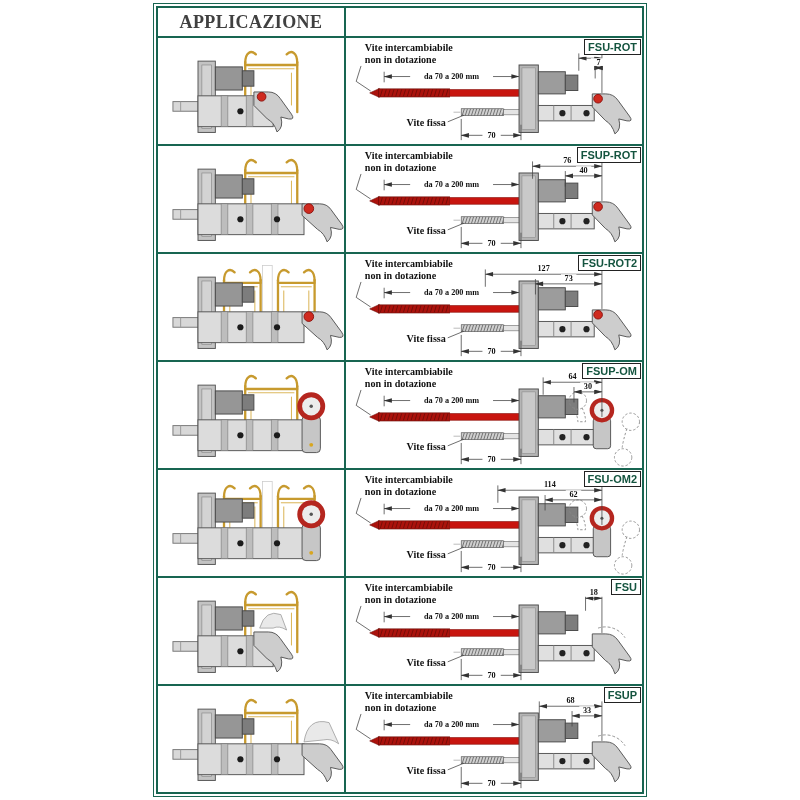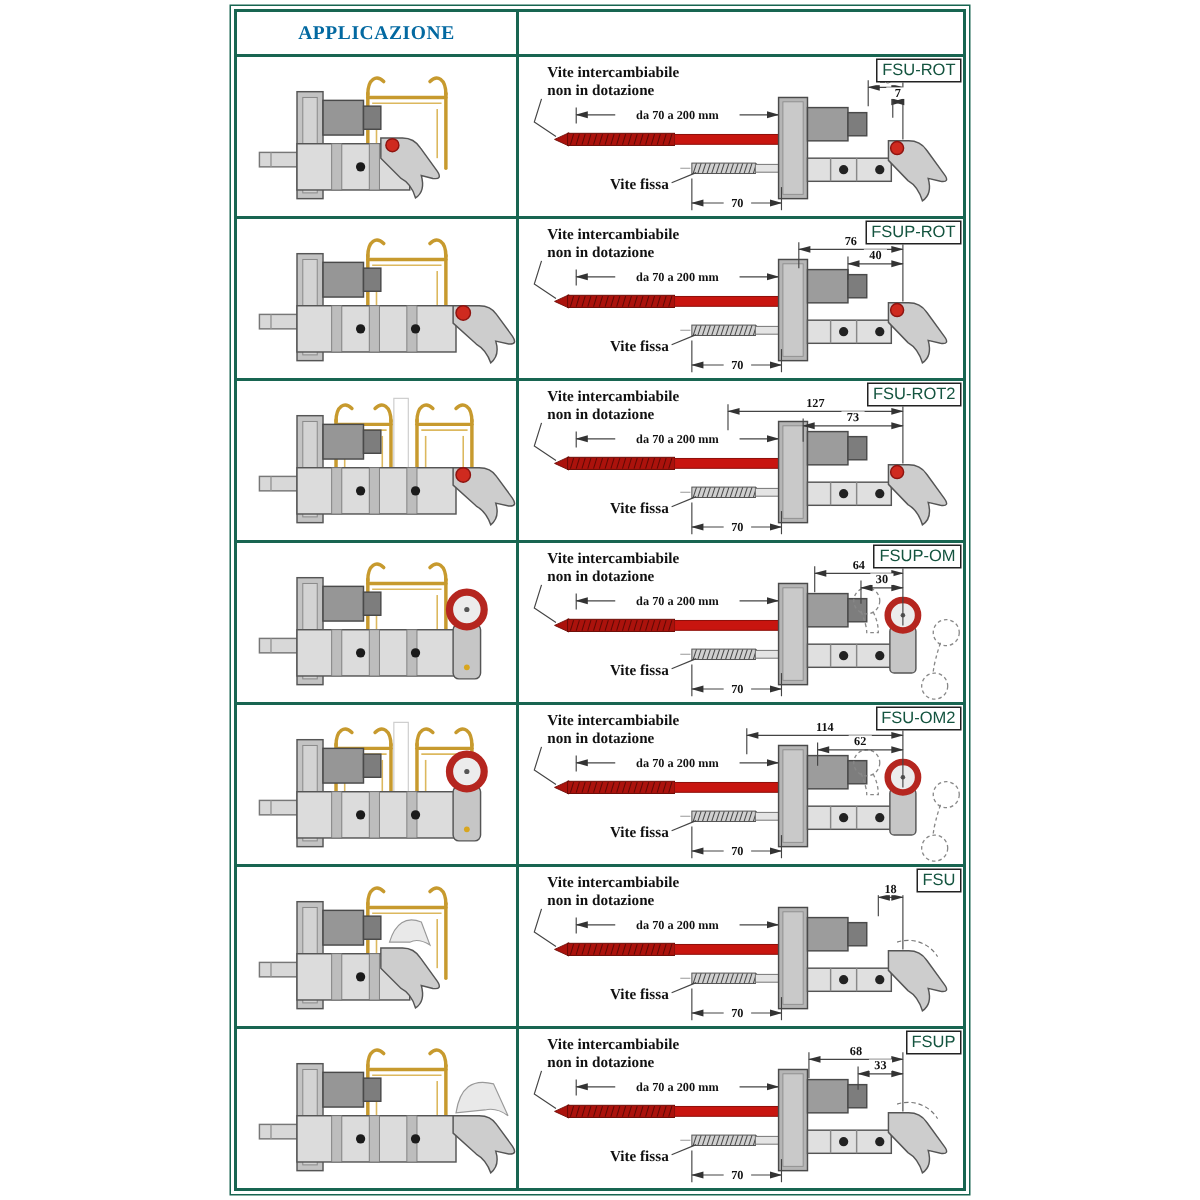--- a/index.html
+++ b/index.html
@@ -6,25 +6,25 @@
   *{box-sizing:border-box}
   .page{width:800px;height:800px;font-family:"Liberation Serif",serif;background:#fff}
   .frame{width:494px;height:794px;margin:0 auto;position:relative;top:3px;
          border:1px solid var(--green,#186551);padding:2px;background:#fff}
   .inner{width:100%;height:100%;border:2px solid var(--green,#186551);display:flex;flex-direction:column;background:#fff}
   .hrow{display:flex;height:28px;flex:none}
   .row{display:flex;flex:1;border-top:2px solid var(--green,#186551);position:relative;min-height:0}
   .cell-left{width:188px;flex:none;border-right:2px solid var(--green,#186551);position:relative;overflow:hidden}
   .cell-right{flex:1;position:relative;overflow:hidden}
   .hcell{display:flex;align-items:center;justify-content:center;font-weight:bold;
-         font-size:13px;letter-spacing:.4px;color:#0369a1}
+         font-size:18px;letter-spacing:.4px;color:#404040}
   .illus,.drawing{position:absolute;inset:0}
   .illus svg,.drawing svg{width:100%;height:100%;display:block}
   .badge{position:absolute;top:1px;right:1px;border:1.5px solid #222;background:#fff;
-         padding:0 3px;font-family:"Liberation Sans",sans-serif;font-weight:normal;
+         padding:0 3px;font-family:"Liberation Sans",sans-serif;font-weight:bold;
          font-size:11px;color:var(--badge,#14543f);line-height:14px;z-index:2}
   .gp{stroke:var(--gold,#c79a2e);stroke-width:2.4;fill:none;stroke-linecap:round}
   .gpt{stroke:#dcb85e;stroke-width:1.1;fill:none}
   .dim{stroke:#444;stroke-width:0.8;fill:none}
   .dimtxt{font:bold 8.5px "Liberation Serif",serif;fill:#111;text-anchor:middle}
   .lbl{font:bold 10.5px "Liberation Serif",serif;fill:#111}
   .ph{fill:none;stroke:#888;stroke-width:0.9;stroke-dasharray:2.5,2}
 </style>
 </head>
 <body>

